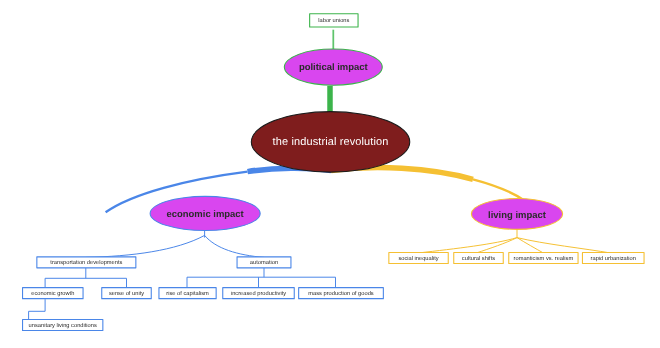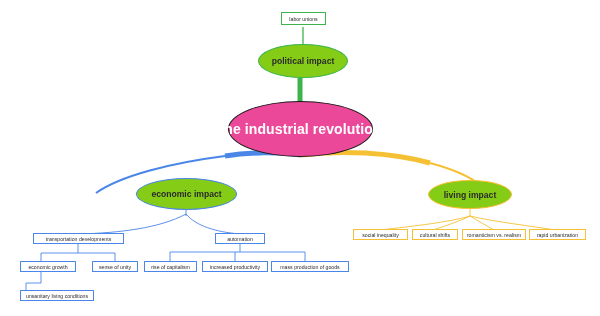--- a/index.html
+++ b/index.html
@@ -28,31 +28,31 @@
     display: flex;
     align-items: center;
     justify-content: center;
     text-align: center;
     white-space: nowrap;
     z-index: 3;
   }
   
   .root {
     border-radius: 50%;
-    background: #ec4899;
+    background: #7f1d1d;
     border: 1.3px solid #1c1c1c;
     color: #ffffff;
-    font-weight: bold;
-    font-size: 14px;
+    font-weight: normal;
+    font-size: 10px;
     letter-spacing: 0.1px;
   }
   
   .topic {
     border-radius: 50%;
-    background: #84cc16;
+    background: #d946ef;
     color: #2b2b2b;
     font-size: 8.6px;
     font-weight: bold;
   }
   .topic-green { border: 1.1px solid #3cb44b; }
   .topic-blue  { border: 1.1px solid #4a86e8; }
   .topic-yellow{ border: 1.1px solid #f5c033; }
   
   .leaf {
     background: #ffffff;

